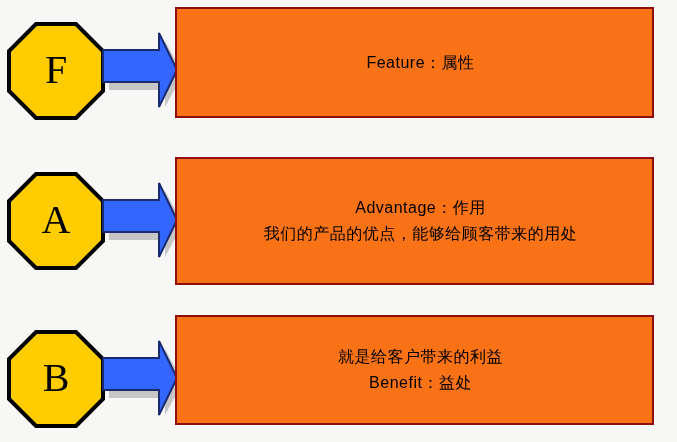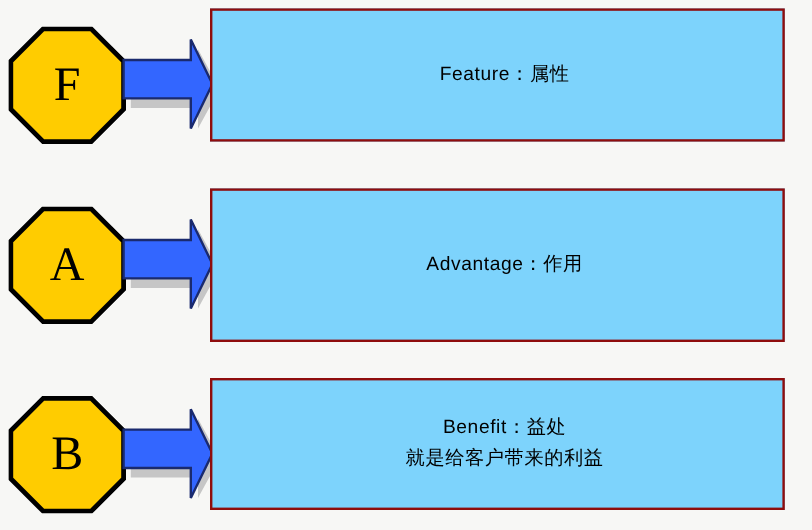--- a/index.html
+++ b/index.html
@@ -75,21 +75,21 @@
     height: 86px;
   }
 
   
   .textbox {
     position: absolute;
     left: 175px;
     top: 7px;
     width: 479px;
     height: 111px;
-    background: #7dd3fc;
+    background: #f97316;
     border: 2px solid #8f0d0d;
     box-sizing: border-box;
     display: flex;
     flex-direction: column;
     align-items: center;
     justify-content: center;
     padding-left: 12px;
   }
   .row-2 .textbox { height: 128px; }
   .row-3 .textbox { height: 110px; }
@@ -144,20 +144,21 @@
 
     <div class="arrow">
       <svg viewBox="0 0 82 86" xmlns="http://www.w3.org/2000/svg">
         <polygon points="6,49 6,26 62,26 62,9 80,42 62,75 62,58 6,58" fill="#9e9e9e" opacity="0.55" transform="translate(3,4)"></polygon>
         <polygon points="3,45 3,22 59,22 59,5 77,42 59,79 59,54 3,54" fill="#3366ff" stroke="#1a2a6e" stroke-width="2" stroke-linejoin="miter"></polygon>
       </svg>
     </div>
 
     <div class="textbox">
       <div class="tb-line tb-title">Advantage：作用</div>
+      <div class="tb-line tb-desc">我们的产品的优点，能够给顾客带来的用处</div>
     </div>
 
   </div>
 
   <div class="row row-3">
 
     <div class="octagon">
       <svg viewBox="0 0 98 98" xmlns="http://www.w3.org/2000/svg">
         <polygon points="29,2 69,2 96,29 96,69 69,96 29,96 2,69 2,29" fill="#ffcc00" stroke="#000000" stroke-width="4" stroke-linejoin="miter"></polygon>
       </svg>
@@ -165,19 +166,19 @@
     </div>
 
     <div class="arrow">
       <svg viewBox="0 0 82 86" xmlns="http://www.w3.org/2000/svg">
         <polygon points="6,49 6,26 62,26 62,9 80,42 62,75 62,58 6,58" fill="#9e9e9e" opacity="0.55" transform="translate(3,4)"></polygon>
         <polygon points="3,45 3,22 59,22 59,5 77,42 59,79 59,54 3,54" fill="#3366ff" stroke="#1a2a6e" stroke-width="2" stroke-linejoin="miter"></polygon>
       </svg>
     </div>
 
     <div class="textbox">
+      <div class="tb-line tb-desc">就是给客户带来的利益</div>
       <div class="tb-line tb-title">Benefit：益处</div>
-      <div class="tb-line tb-desc">就是给客户带来的利益</div>
     </div>
 
   </div>
 
 </div>
 
 </body></html>

